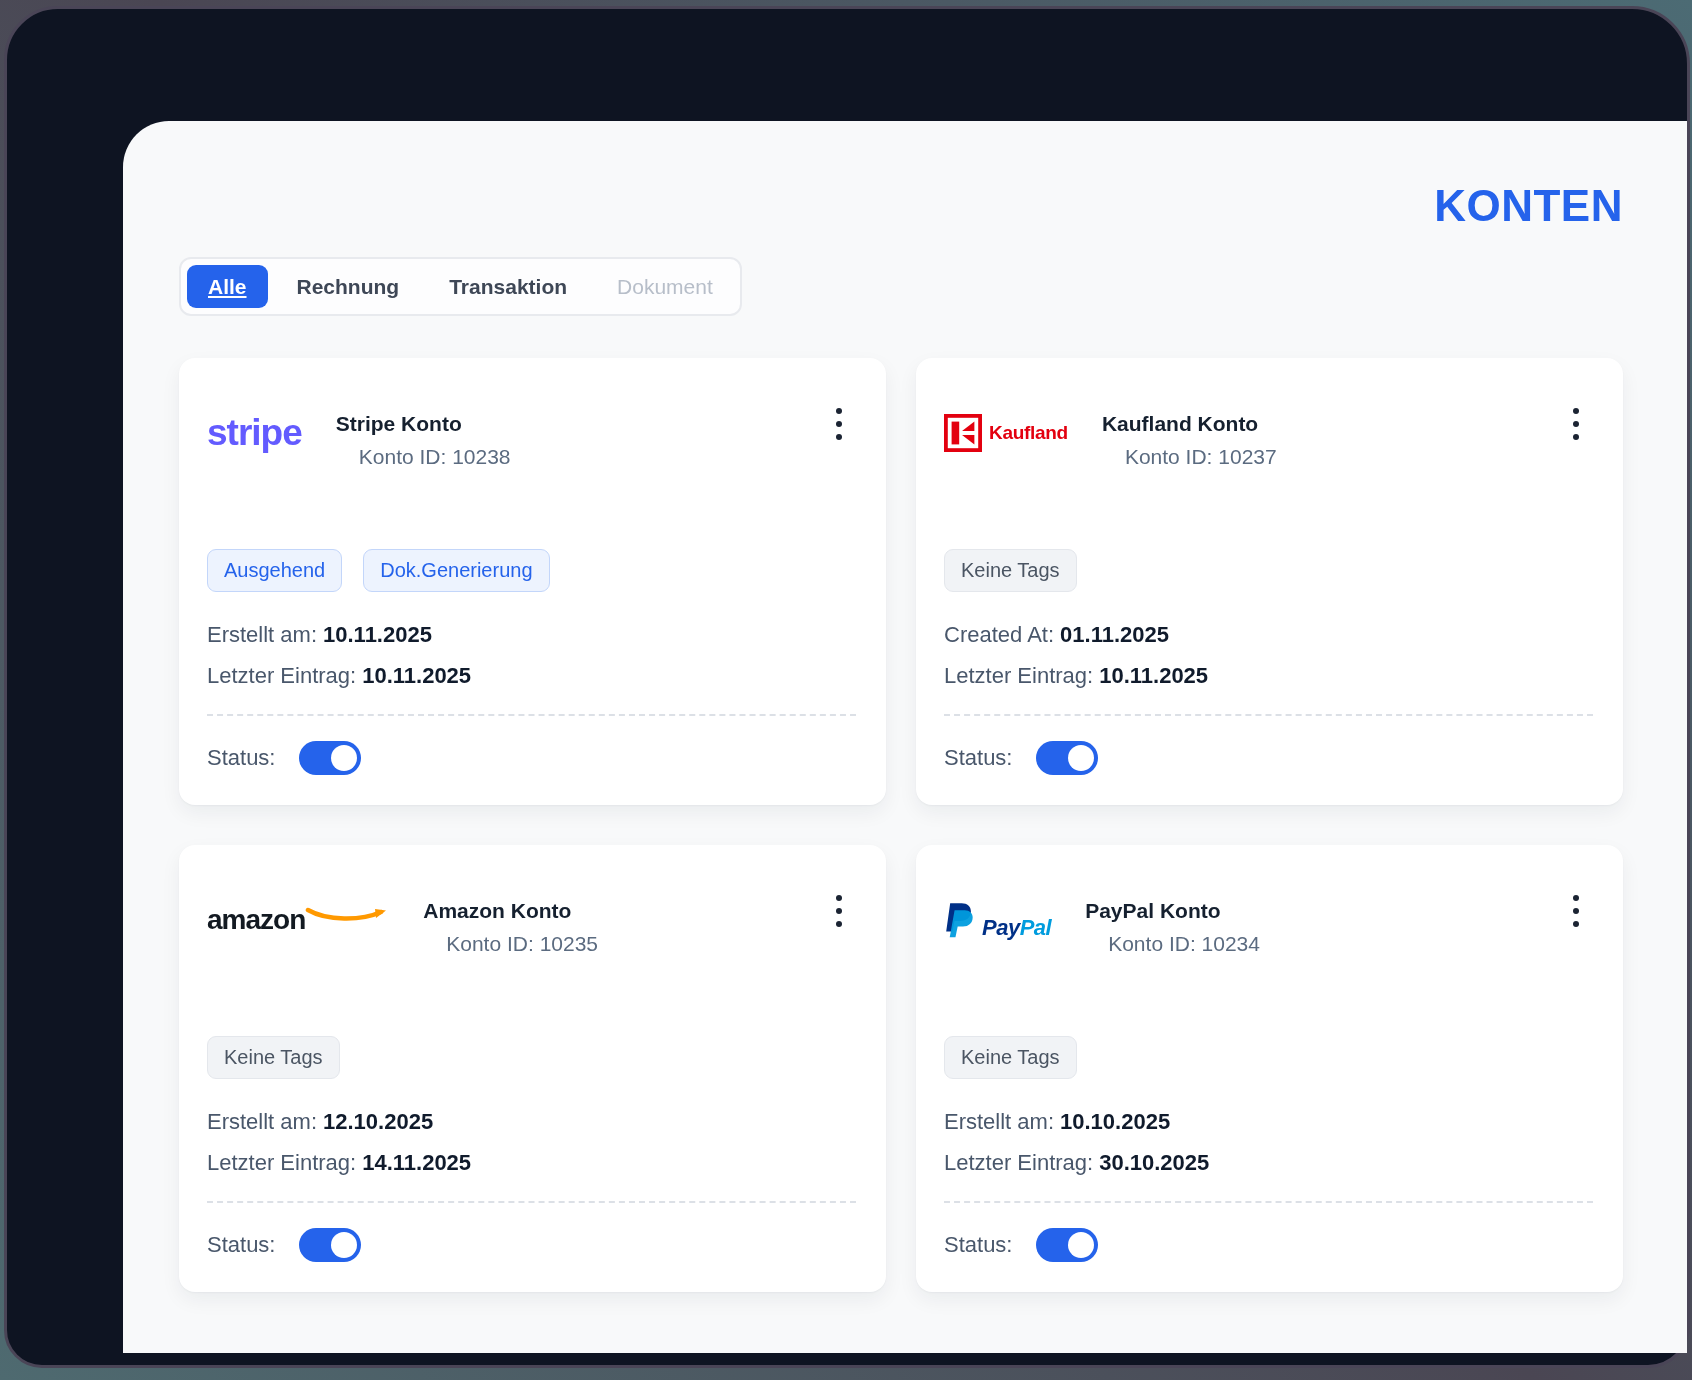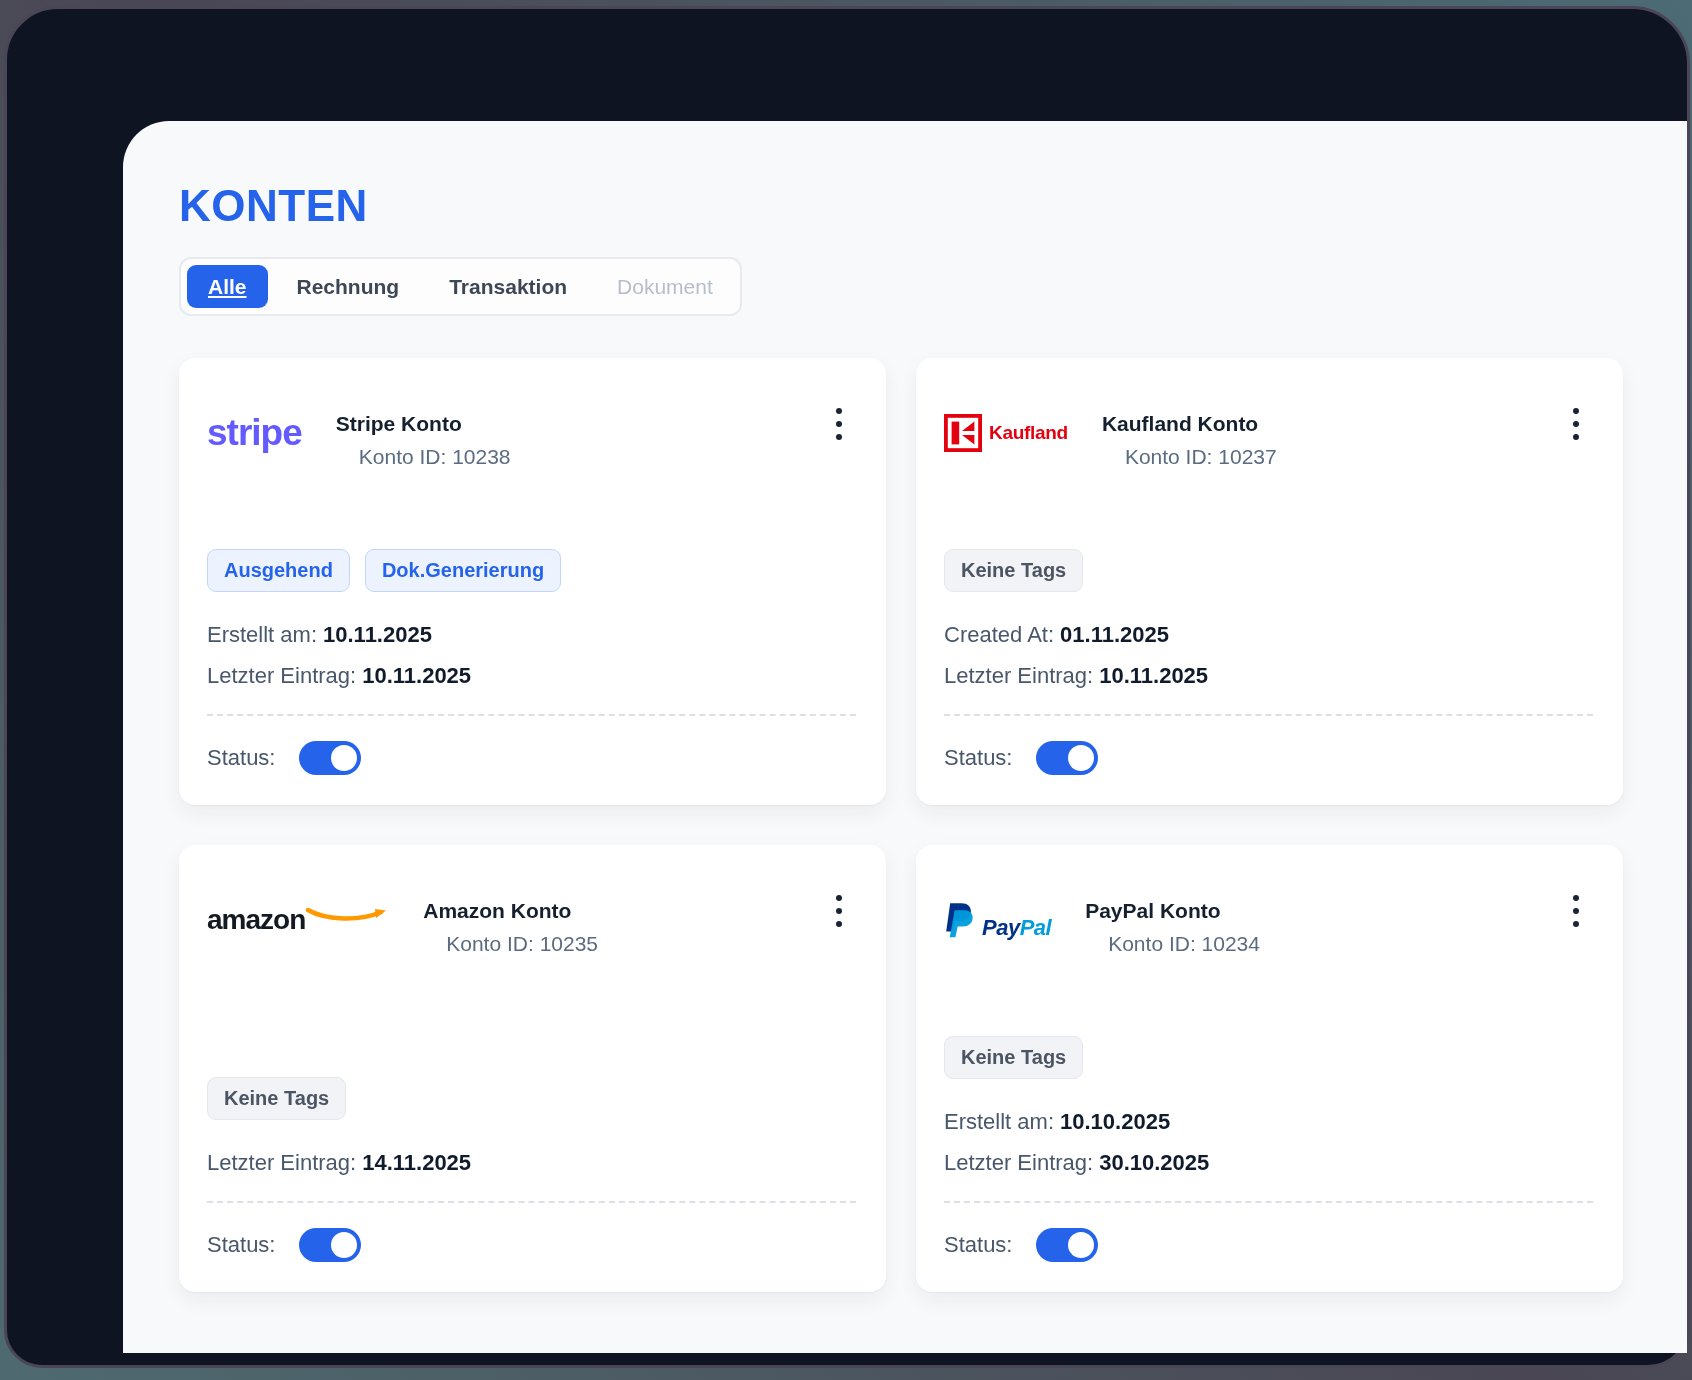--- a/index.html
+++ b/index.html
@@ -16,21 +16,21 @@
     border-radius:54px 58px 42px 38px;
   }
   .panel {
     position:absolute; left:116px; top:112px; right:0; bottom:12px;
     background:var(--panel-bg,#F8F9FA);
     border-radius:46px 0 0 0;
     padding:60px 64px 0 56px;
   }
   .page-title {
     color:var(--accent,#2563EB);
-    font-size:44px; font-weight:800; letter-spacing:.5px;
+    font-size:44px; font-weight:800; letter-spacing:.5px;text-align:right;
   }
   .page-subtitle { margin-top:12px; font-size:24px; color:#3C4655; }
   .filterbar {
     margin-top:26px; display:inline-flex; align-items:center; gap:8px;
     background:#FDFDFE; border:2px solid #E8EAEE; border-radius:12px; padding:6px;
   }
   .fitem {
     border:none; background:transparent; cursor:pointer;
     font-family:inherit; font-size:21px; font-weight:600; color:#3E4756;
     padding:10px 21px; border-radius:9px; line-height:1.1;
@@ -50,21 +50,21 @@
   .card-head { display:flex; align-items:center; gap:34px; margin-top:4px; padding-right:70px; }
   .logo-box { min-width:88px; display:flex; align-items:center; }
   .acc-name { font-size:21px; font-weight:700; color:#15202F; line-height:1.1;margin-top:16px; }
   .acc-id { font-size:21px; color:#5B6B80; margin-top:10px;margin-left:23px; }
   .kebab {
     position:absolute; top:44px; right:38px;
     display:flex; flex-direction:column; gap:7px;
     background:transparent; border:none; cursor:pointer; padding:6px;
   }
   .kebab .dot { width:6px; height:6px; border-radius:50%; background:#1B2433; }
-  .tags { margin-top:auto; display:flex; gap:15px;font-weight:bold; }
+  .tags { margin-top:auto; display:flex; gap:21px; }
   .tag {
     font-size:20px; padding:9px 16px; border-radius:9px; line-height:1.15;
   }
   .tag.blue { color:var(--accent,#2563EB); background:#EDF3FE; border:1.5px solid #C3D6FA; }
   .tag.gray { color:#4B5563; background:#F1F3F6; border:1.5px solid #E4E7EC; }
   .fields { margin-top:30px; display:flex; flex-direction:column; gap:15px; }
   .field { font-size:22px; color:#49576B; }
   .field b { color:#101B2C; font-weight:700; margin-left:6px; }
   .divider { border:none; border-top:2px dashed #DCE0E6; margin-top:25px; }
   .status-row { margin-top:25px; display:flex; align-items:center; gap:24px; }
@@ -190,20 +190,21 @@
     </div>
     <button class="kebab">
       <span class="dot"></span>
       <span class="dot"></span>
       <span class="dot"></span>
     </button>
     <div class="tags">
             <span class="tag gray">Keine Tags</span>
           </div>
     <div class="fields">
+            <div class="field"><span>Erstellt am:</span><b>12.10.2025</b></div>
             <div class="field"><span>Letzter Eintrag:</span><b>14.11.2025</b></div>
           </div>
     <hr class="divider">
     <div class="status-row">
       <span class="status-label">Status:</span>
       <button class="toggle">
         <span class="knob"></span>
       </button>
     </div>
   </article>

